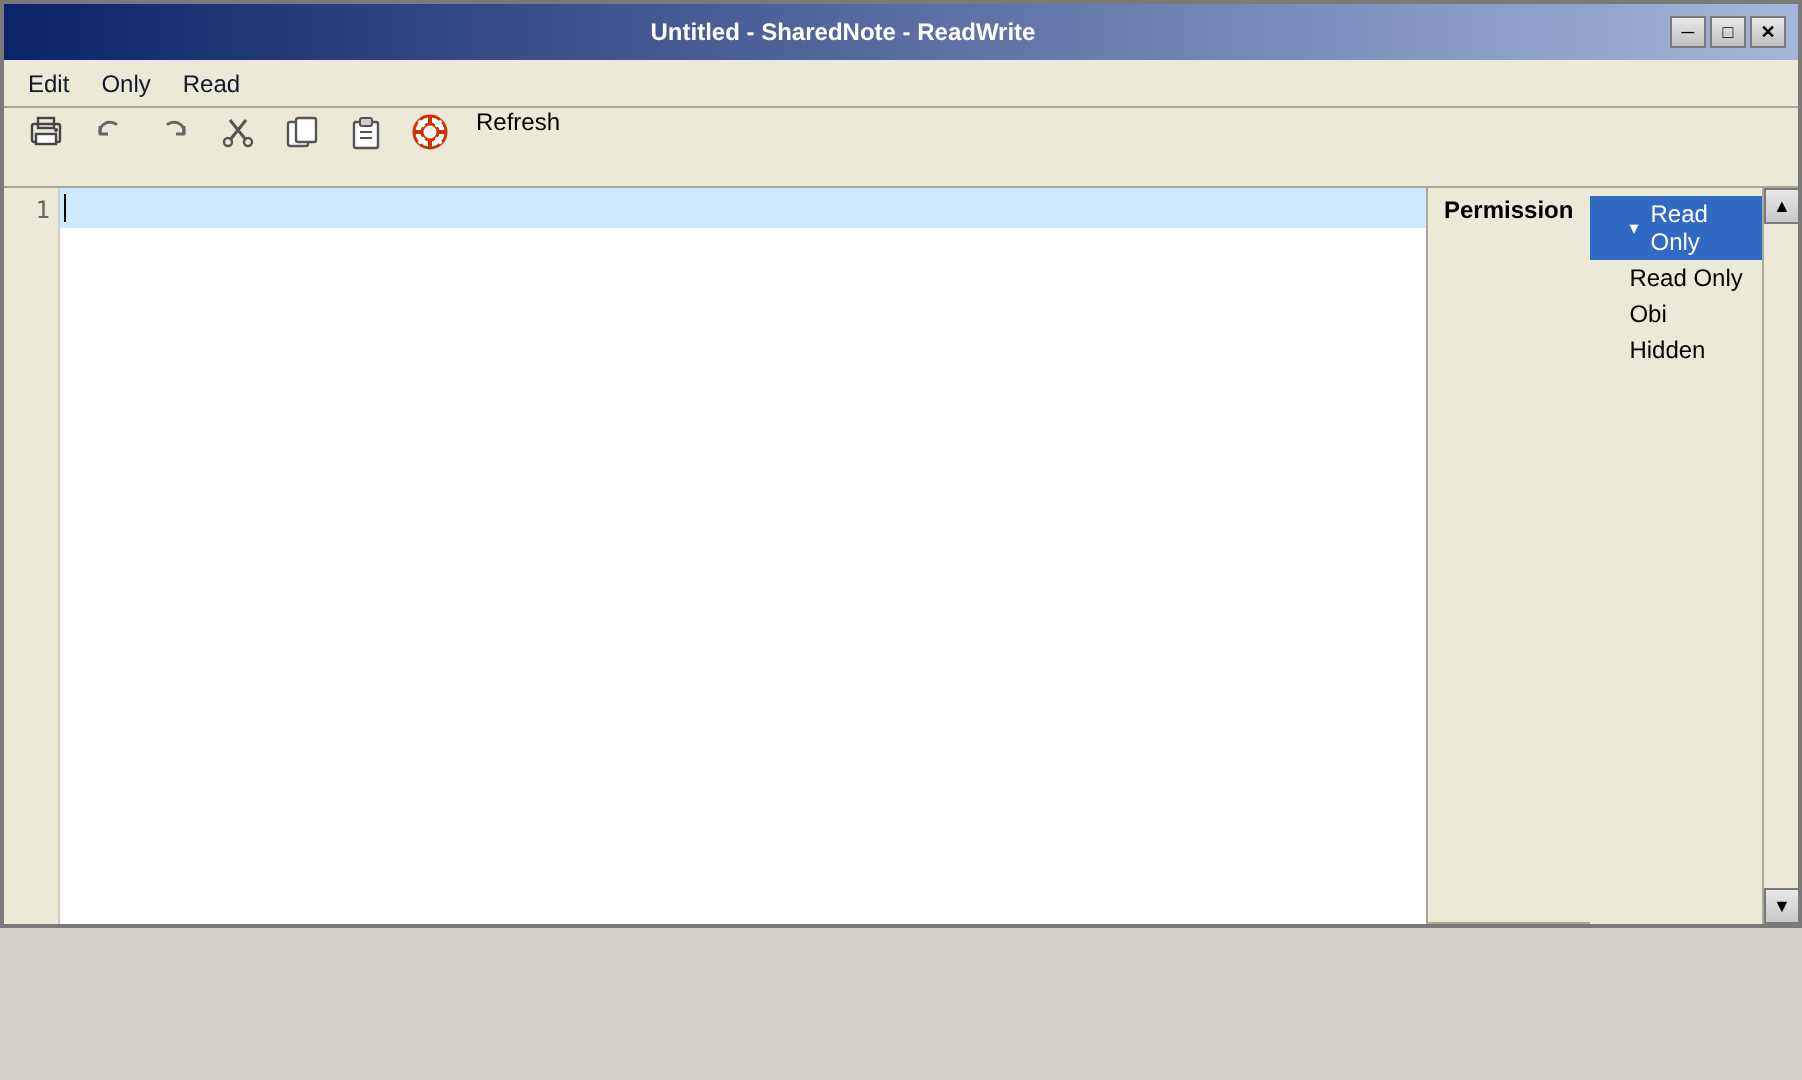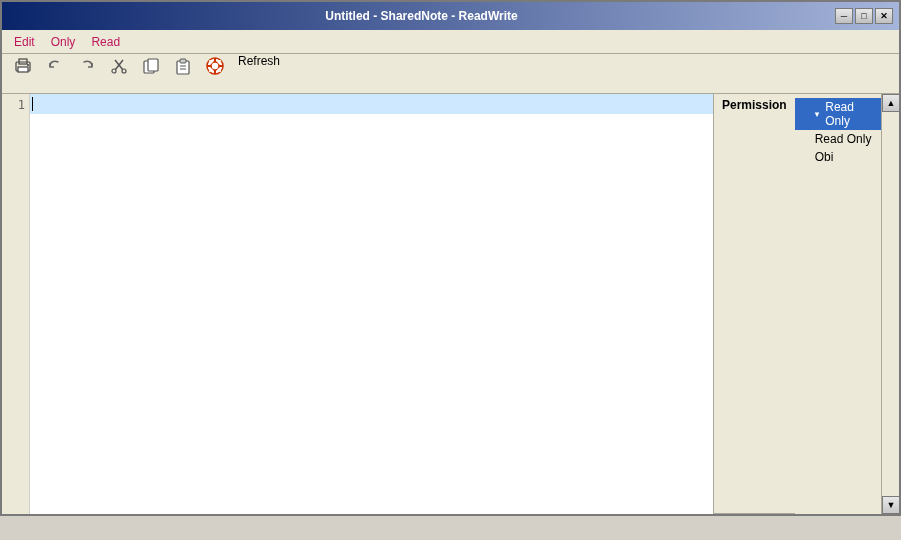--- a/index.html
+++ b/index.html
@@ -7,21 +7,21 @@
       font-family: 'Segoe UI', Tahoma, Geneva, Verdana, sans-serif;
       font-size: 13px;
       background: #d4d0c8;
       width: 901px;
       height: 540px;
       overflow: hidden;
     }
 
     .window {
       width: 901px;
-      height: 516px;
+      height: 464px;
       border: 2px solid #7a7a7a;
       display: flex;
       flex-direction: column;
       background: #ece9d8;
     }
 
     .title-bar {
       background: linear-gradient(to right, #0a246a, #a6b5da);
       color: white;
       height: 28px;
@@ -64,21 +64,21 @@
       display: flex;
       align-items: center;
       padding: 0 4px;
       border-bottom: 1px solid #aca899;
     }
 
     .menu-item {
       padding: 2px 8px;
       font-size: 12px;
       cursor: pointer;
-      color: #be185d;
+      color: #0f172a;
     }
 
     .toolbar {
       background: #ece9d8;
       height: 40px;
       display: flex;
       padding: 0 6px;
       gap: 2px;
       border-bottom: 1px solid #aca899;
     }
@@ -333,20 +333,23 @@
           <div class="sidebar-item selected">
             <span class="arrow">▾</span>
             <span>Read Only</span>
           </div>
           <div class="sidebar-item">
             <span>Read Only</span>
           </div>
           <div class="sidebar-item">
             <span>Obi</span>
           </div>
+          <div class="sidebar-item">
+            <span>Hidden</span>
+          </div>
         </div>
         <div class="sidebar-scrollbtns">
           <div class="scroll-btn">▲</div>
           <div style="flex:1"></div>
           <div class="scroll-btn">▼</div>
         </div>
       </div>
     </div>
 
   </div>

